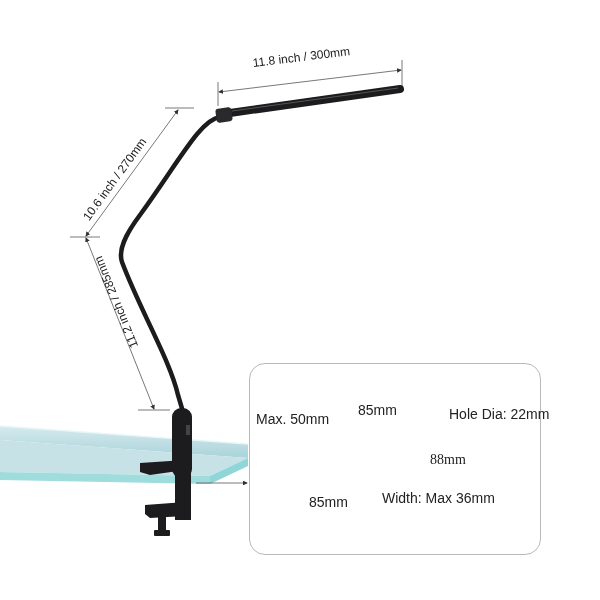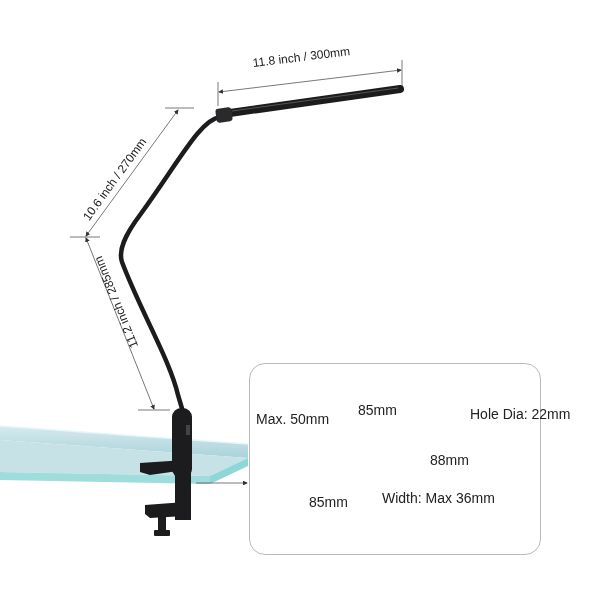--- a/index.html
+++ b/index.html
@@ -106,18 +106,18 @@
       <line x1="340" y1="529" x2="357" y2="529"></line>
     </g>
   </svg>
 
   <div class="lbl" style="left:252px;top:56px;transform:rotate(-7deg);transform-origin:left top;">11.8 inch / 300mm</div>
   <div class="lbl" style="left:80px;top:215px;transform:rotate(-54deg);transform-origin:left top;">10.6 inch / 270mm</div>
   <div class="lbl" style="left:128px;top:350px;transform:rotate(-112deg);transform-origin:left top;">11.2 inch / 285mm</div>
 
   <div class="inset"></div>
   <div class="ilbl" style="left:358px;top:402px;">85mm</div>
-  <div class="ilbl" style="left:439px;top:406px;padding-left:31px;">Hole Dia: 22mm</div>
+  <div class="ilbl" style="left:418px;top:406px;padding-left:31px;">Hole Dia: 22mm</div>
   <div class="ilbl" style="left:256px;top:411px;">Max. 50mm</div>
-  <div class="ilbl" style="left:430px;top:452px;">88mm</div>
+  <div class="ilbl" style="left:430px;top:452px;font-family:Liberation Serif, serif;">88mm</div>
   <div class="ilbl" style="left:309px;top:494px;">85mm</div>
   <div class="ilbl" style="left:382px;top:490px;">Width: Max 36mm</div>
 </div>
 
 </body></html>

